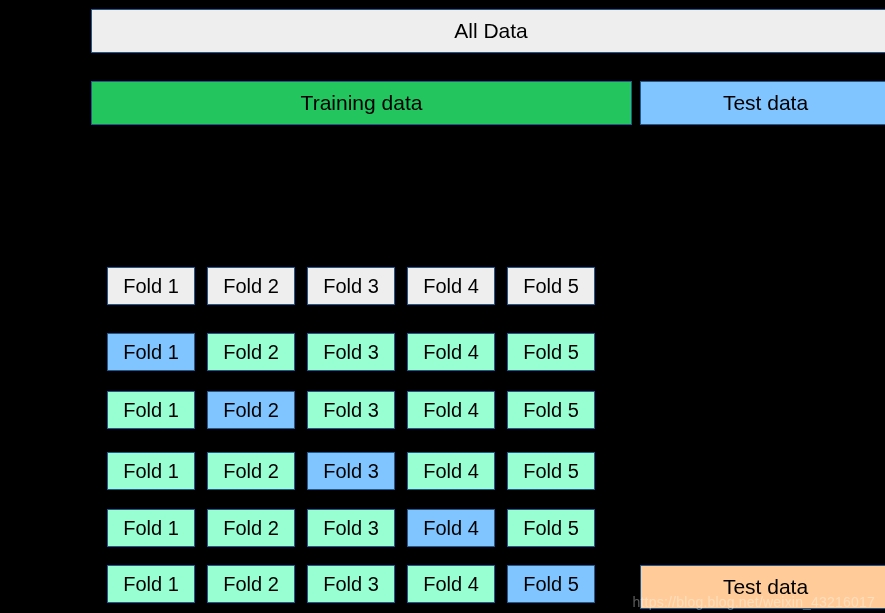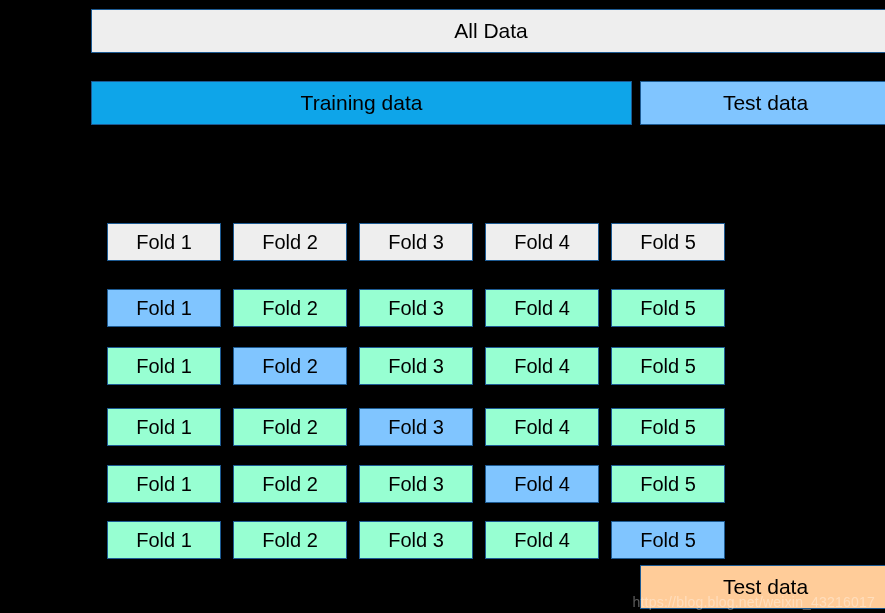--- a/index.html
+++ b/index.html
@@ -29,46 +29,47 @@
       width: 800px;
       height: 44px;
       background: #eeeeee;
     }
     .training-data {
       position: absolute;
       left: 83px;
       top: 73px;
       width: 541px;
       height: 44px;
-      background: #0ea5e9;
+      background: #22c55e;
     }
     .test-data-top {
       position: absolute;
       left: 632px;
       top: 73px;
       width: 251px;
       height: 44px;
       background: #80c5ff;
     }
     .fold-grid {
       position: absolute;
       left: 83px;
     }
     .fold-row {
       display: flex;
       gap: 12px;
     }
     .fold-cell {
-      width: 114px;
+      width: 88px;
       height: 38px;
       display: flex;
       align-items: center;
       justify-content: center;
       font-size: 20px;
       border: 1px solid #1d5a92;
+      margin-top: 44px;
     }
     .cell-grey { background: #eeeeee; }
     .cell-green { background: #97ffd2; }
     .cell-blue { background: #80c5ff; }
     .fold-header { top: 199px; }
     .split-1 { top: 265px; }
     .split-2 { top: 323px; }
     .split-3 { top: 384px; }
     .split-4 { top: 441px; }
     .split-5 { top: 497px; }

